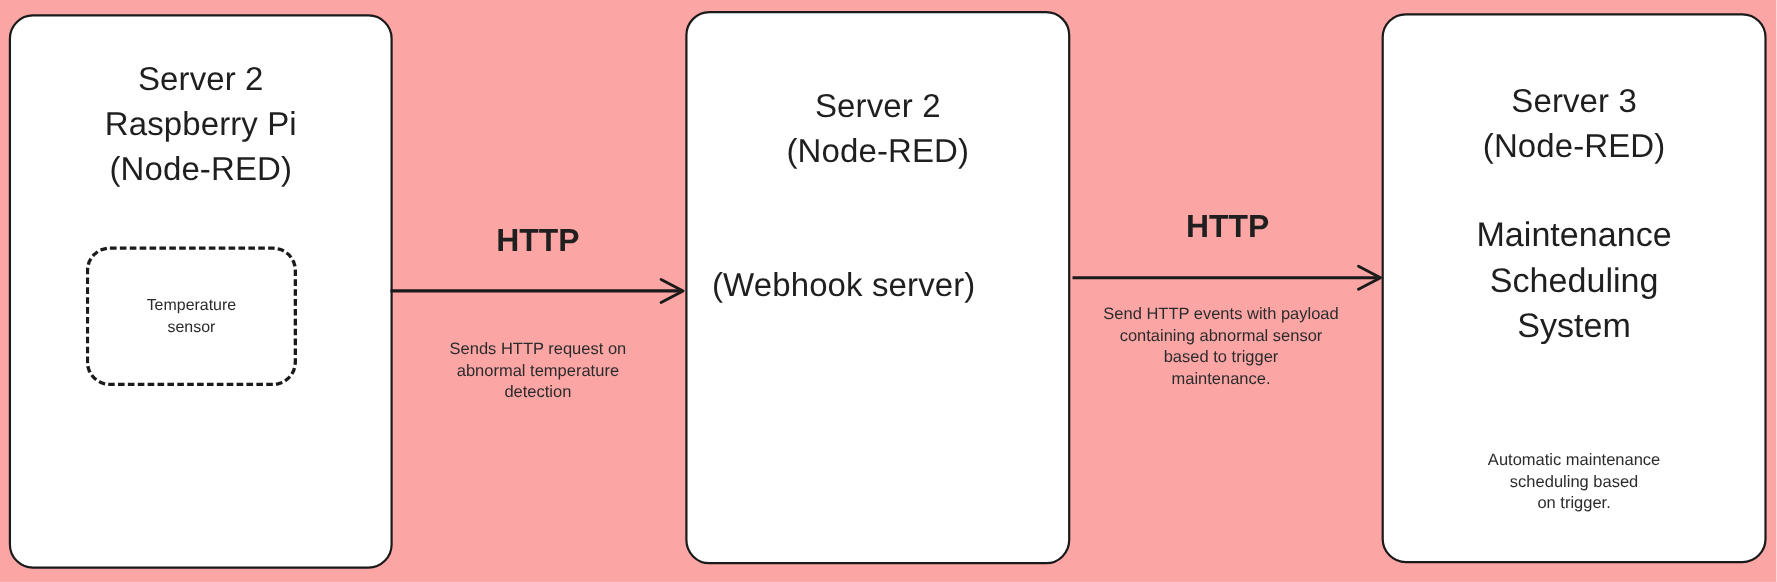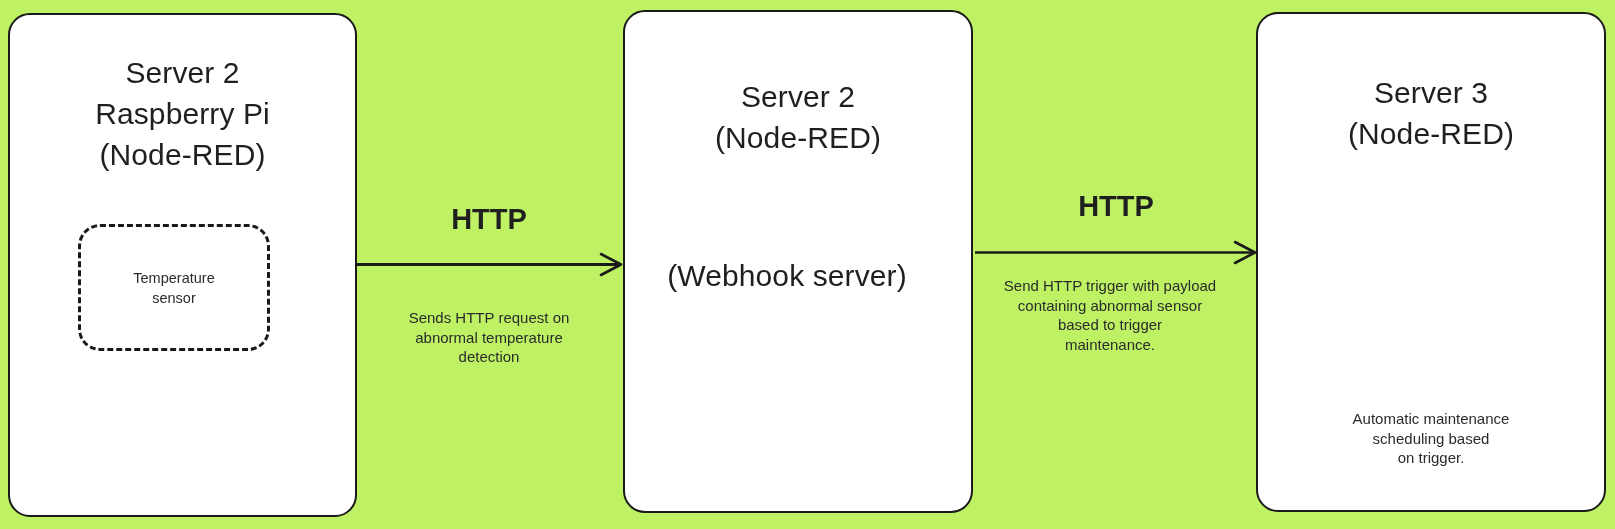--- a/index.html
+++ b/index.html
@@ -8,21 +8,21 @@
     background: #ffffff;
   }
   body {
     font-family: "Liberation Sans", sans-serif;
     color: #1a1a1a;
   }
   #canvas {
     position: relative;
     width: 1615px;
     height: 529px;
-    background: #bef264;
+    background: #fca5a5;
     overflow: hidden;
   }
   .node-box {
     position: absolute;
     box-sizing: border-box;
     background: #ffffff;
     border: 2.2px solid #1a1a1a;
     border-radius: 22px;
   }
   .dashed-box {
@@ -87,31 +87,32 @@
     <line x1="0" y1="14.5" x2="263" y2="14.5" stroke="#1a1a1a" stroke-width="3"></line>
     <path d="M 246 4 L 266 14.5 L 246 25" fill="none" stroke="#1a1a1a" stroke-width="2.6" stroke-linecap="round" stroke-linejoin="round"></path>
   </svg>
 
   <div class="txt small" style="left:355px; top:288px; width:268px;margin-top:20px;"><span>Sends HTTP request on</span><br><span>abnormal temperature</span><br><span>detection</span></div>
 
   <div class="node-box" style="left:623px; top:10px; width:350px; height:503px;"></div>
 
   <div class="txt title-lg ml" style="left:623px; top:76px; width:350px;"><span>Server 2</span><br><span>(Node-RED)</span></div>
 
-  <div class="txt title-lg" style="left:623px; top:261px; width:288px;padding-left:20px;"><span>(Webhook server)</span></div>
+  <div class="txt title-lg" style="left:623px; top:245px; width:288px;"><span>(Webhook server)</span></div>
 
   <div class="txt edge-label" style="left:975px; top:192px; width:282px;"><span>HTTP</span></div>
 
   <svg class="arrow-svg" style="left:975px; top:238px;" width="284" height="30" viewBox="0 0 284 30">
     <line x1="0" y1="14.5" x2="277" y2="14.5" stroke="#1a1a1a" stroke-width="2.6"></line>
     <path d="M 260 4 L 280 14.5 L 260 25" fill="none" stroke="#1a1a1a" stroke-width="2.6" stroke-linecap="round" stroke-linejoin="round"></path>
   </svg>
 
-  <div class="txt small" style="left:960px; top:276px; width:300px;"><span>Send HTTP trigger with payload</span><br><span>containing abnormal sensor</span><br><span>based to trigger</span><br><span>maintenance.</span></div>
+  <div class="txt small" style="left:960px; top:276px; width:300px;"><span>Send HTTP events with payload</span><br><span>containing abnormal sensor</span><br><span>based to trigger</span><br><span>maintenance.</span></div>
 
   <div class="node-box" style="left:1256px; top:12px; width:350px; height:500px;"></div>
 
   <div class="txt title-lg ml" style="left:1256px; top:72px; width:350px;"><span>Server 3</span><br><span>(Node-RED)</span></div>
 
+  <div class="txt title-xl ml" style="left:1256px; top:193px; width:350px;"><span>Maintenance</span><br><span>Scheduling</span><br><span>System</span></div>
 
   <div class="txt small" style="left:1256px; top:394px; width:350px;margin-top:15px;"><span>Automatic maintenance</span><br><span>scheduling based</span><br><span>on trigger.</span></div>
 
 </div>
 
 </body></html>

